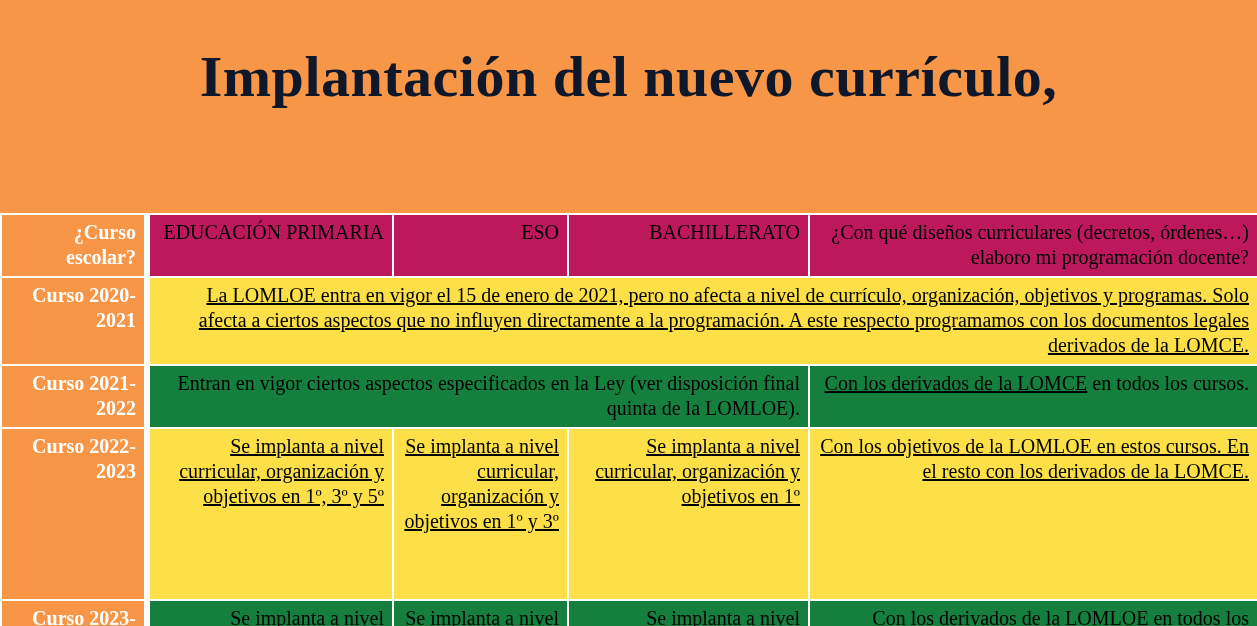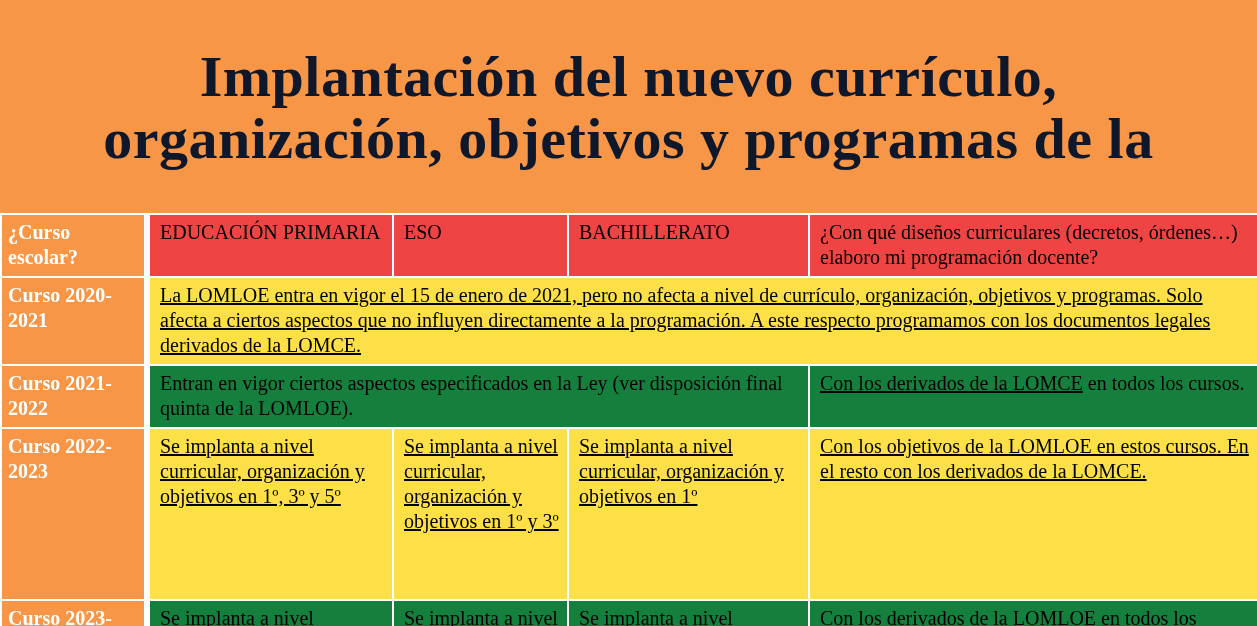--- a/index.html
+++ b/index.html
@@ -9,34 +9,34 @@
     display:flex; align-items:center; justify-content:center; text-align:center;
   }
   .title-band h1 {
     margin:0; font-size:58px; line-height:62px; font-weight:bold; letter-spacing:0.5px;
     font-family:"Liberation Serif", serif; padding-top:2px;
   }
   table {
     border-collapse:collapse; width:1257px; table-layout:fixed;
     font-family:"Liberation Serif", serif; font-size:20px; line-height:25px; color:#000;
   }
-  td { vertical-align:top; padding:5px 8px 6px 10px; border:2px solid #ffffff; }
+  td { vertical-align:top; padding:5px 8px 6px 10px; border:2px solid #ffffff;text-align:right; }
   td.first { background:#F79646; color:#ffffff; font-weight:bold; padding-left:6px; border-right:6px solid #ffffff; }
-  tr.r-head td:not(.first) { background:#ef4444; }
+  tr.r-head td:not(.first) { background:#be185d; }
   tr.r-light td:not(.first) { background:#fde047;text-decoration:underline; }
   tr.r-dark td:not(.first) { background:#15803d; }
   .u { text-decoration:underline;margin-top:17px; }
 </style>
 </head>
 <body>
 
 <div class="title-band">
   <h1>
     <span>Implantación del nuevo currículo,</span><br>
-    <span>organización, objetivos y programas de la</span><br>
+    <br>
   </h1>
 </div>
 
 <table>
   <colgroup>
     <col style="width:146px">
     <col style="width:246px">
     <col style="width:175px">
     <col style="width:241px">
     <col style="width:449px">

